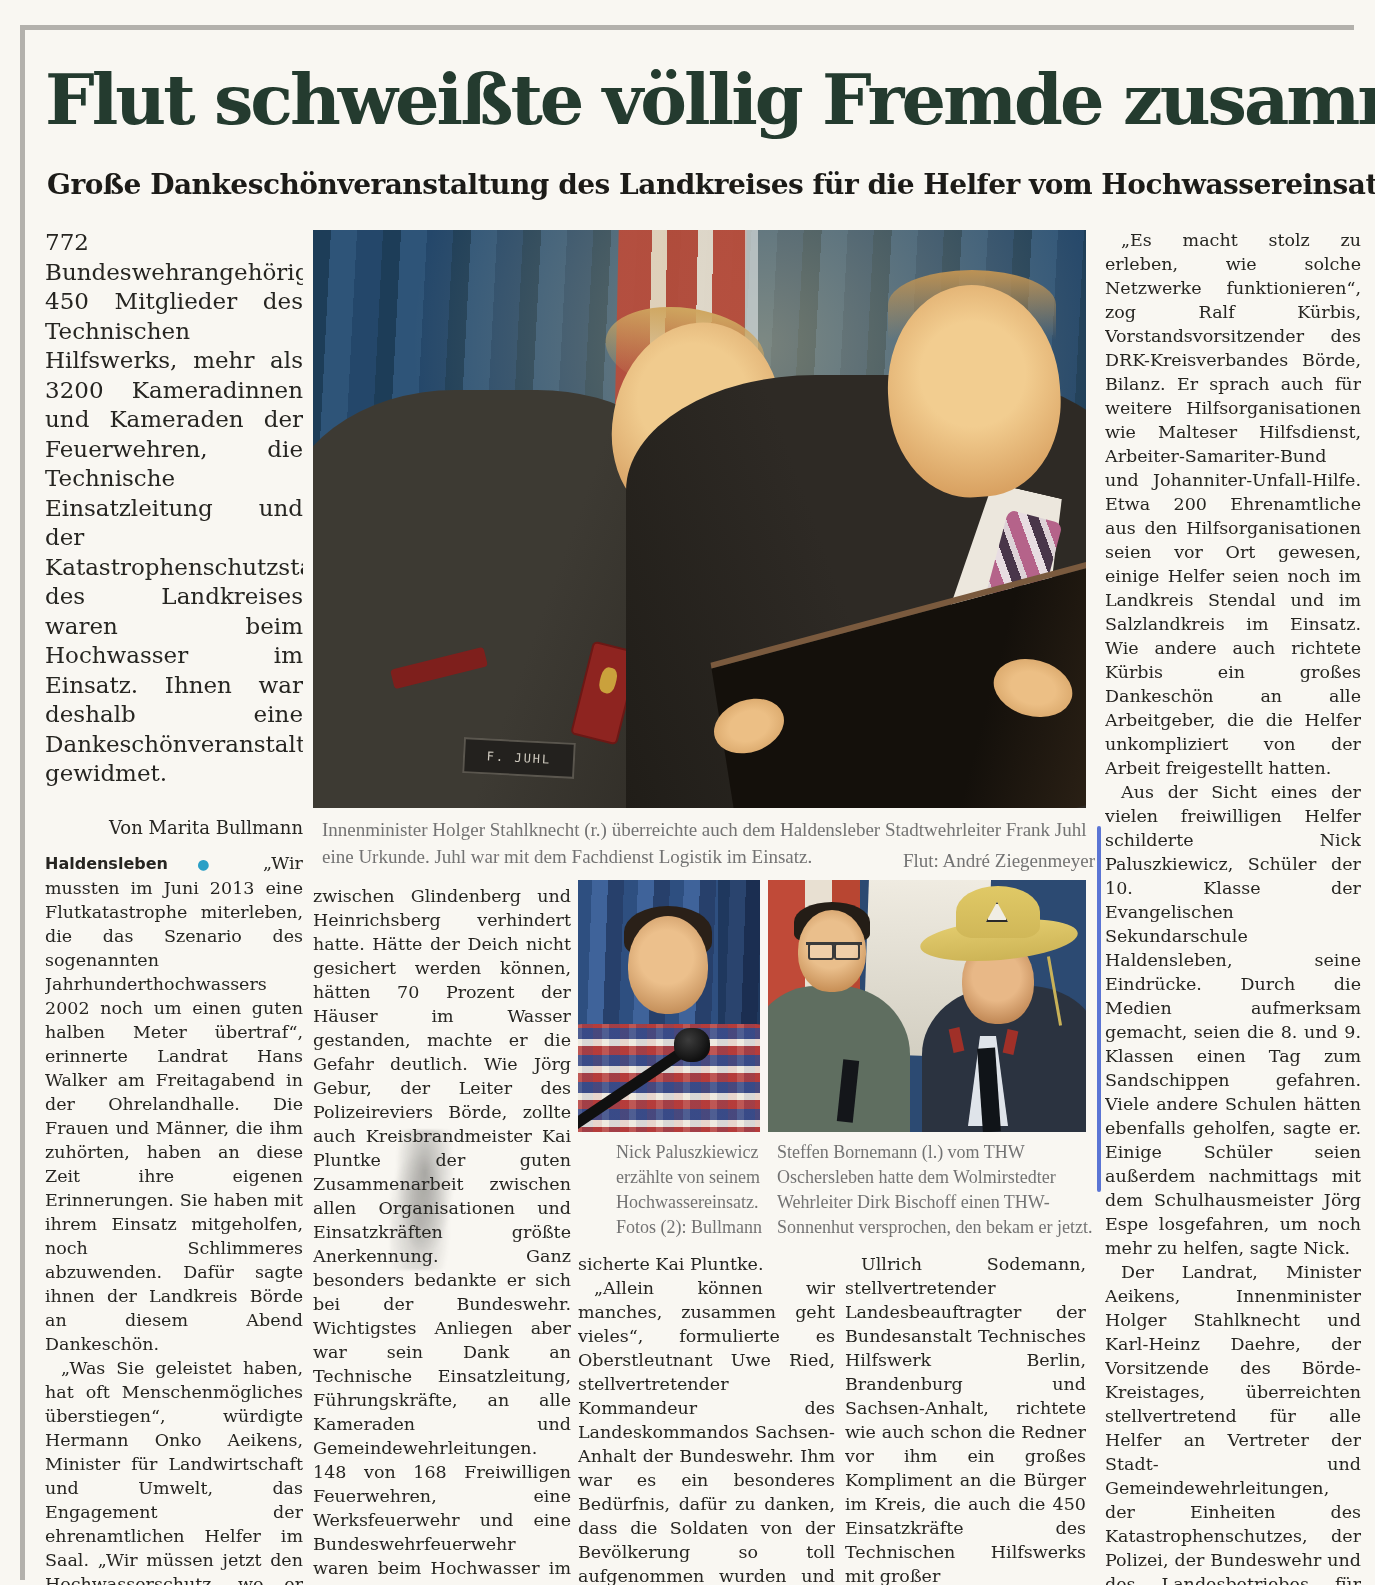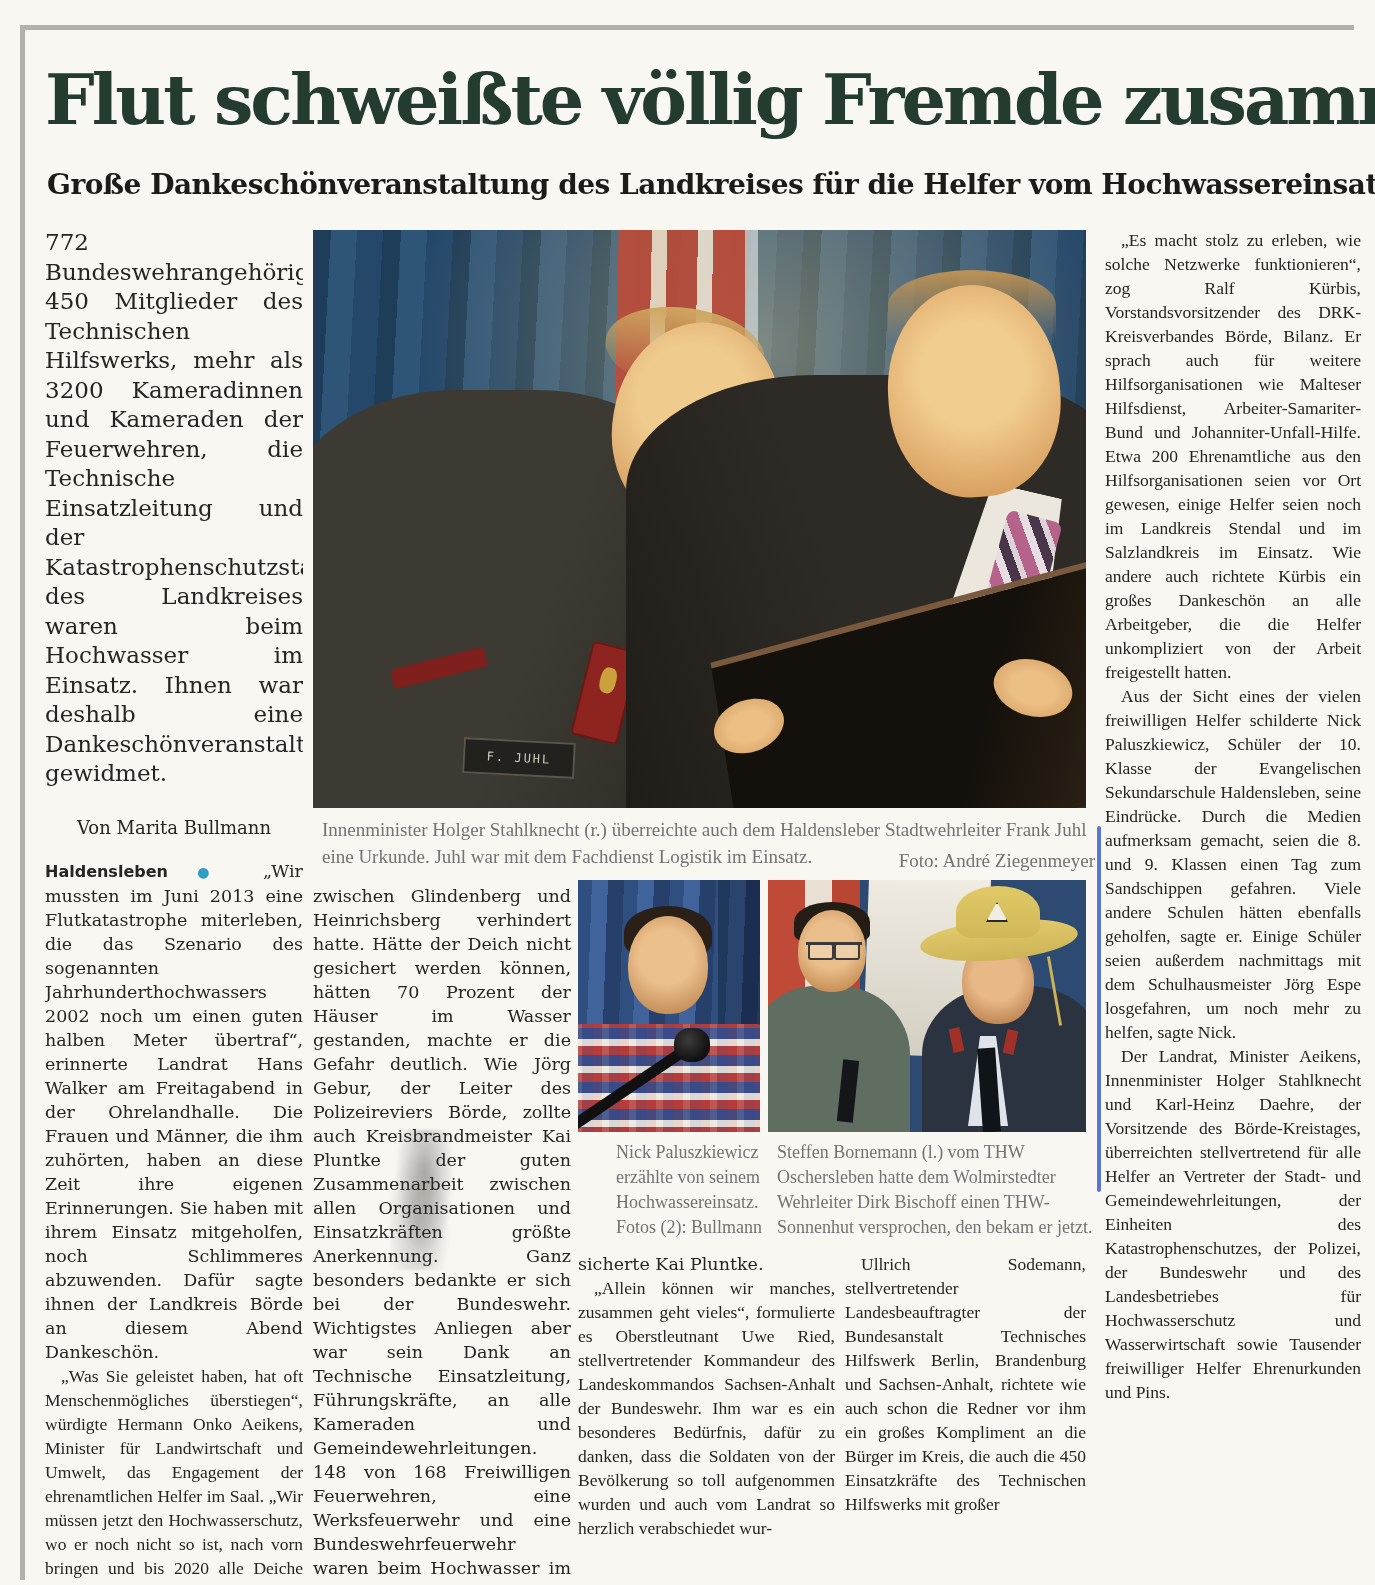--- a/index.html
+++ b/index.html
@@ -13,29 +13,29 @@
 
   #headline { position:absolute; left:45px; top:58px; width:1300px;
     font-size:70px; font-weight:bold; letter-spacing:-3px; color:#243b2f;
     font-family:"DejaVu Serif", serif; white-space:nowrap; }
   #subheadline { position:absolute; left:47px; top:168px; width:1300px;
     font-size:28px; font-weight:bold; color:#1c1b18; letter-spacing:-0.5px; white-space:nowrap; }
 
   .col { position:absolute; overflow:hidden; text-align:justify;
          font-size:17.5px; line-height:24px; }
   .col p { margin:0; }
-  .col p.indent { text-indent:16px;font-family:Liberation Serif, serif; }
+  .col p.indent { text-indent:16px; }
   #col1 { left:45px;  top:228px; width:258px; height:1357px; }
   #col2 { left:313px; top:884px; width:258px; height:701px; }
   #col3 { left:578px; top:1252px; width:257px; height:333px; }
   #col4 { left:845px; top:1252px; width:241px; height:333px; }
   #col5 { left:1105px; top:228px; width:256px; height:1357px; }
 
   #lead { font-size:23px; line-height:29.5px; margin-bottom:26px; text-align:justify; }
-  #byline { font-size:18px; line-height:26px; margin-bottom:18px; text-align:center; }
+  #byline { font-size:18px; line-height:26px; margin-bottom:10px; text-align:right; }
   .dateline { font-family:"DejaVu Sans", sans-serif; font-weight:bold; font-size:16px; }
   .bullet { color:#2a9fc6; font-size:14px; }
 
   .photo { position:absolute; overflow:hidden; box-shadow:0 0 0 1px rgba(60,60,55,.45) inset; }
   #main-photo { left:313px; top:230px; width:773px; height:578px; }
   #photo-left { left:578px; top:880px; width:182px; height:252px; }
   #photo-right { left:768px; top:880px; width:318px; height:252px; }
 
   .cap { position:absolute; font-family:Liberation Serif, serif; color:#737373;margin-left:9px; }
   #cap-main { left:313px; top:816px; width:773px; height:60px; font-size:19px; line-height:27px; }
@@ -195,21 +195,21 @@
   <div class="man-right-hair"></div>
   <div class="man-right-head"></div>
   <div class="folder-main"></div>
   <div class="hand" style="left:400px; top:470px; width:72px; height:52px; transform:rotate(-20deg);"></div>
   <div class="hand" style="left:680px; top:430px; width:80px; height:56px; transform:rotate(15deg);"></div>
   <div class="name-badge" style="left:150px; top:510px; position:absolute;">F. JUHL</div>
 </div>
 
 <div id="cap-main" class="cap">
   <span>Innenminister Holger Stahlknecht (r.) überreichte auch dem Haldensleber Stadtwehrleiter Frank Juhl eine Urkunde. Juhl war mit dem Fachdienst Logistik im Einsatz.</span>
-  <span class="credit">Foto: André Ziegenmeyer</span>
+  <span class="credit">Flut: André Ziegenmeyer</span>
 </div>
 
 <div id="col2" class="col">
   <p>zwischen Glindenberg und Heinrichsberg verhindert hatte. Hätte der Deich nicht gesichert werden können, hätten 70 Prozent der Häuser im Wasser gestanden, machte er die Gefahr deutlich. Wie Jörg Gebur, der Leiter des Polizeireviers Börde, zollte auch Kreisbrandmeister Kai Pluntke der guten Zusammenarbeit zwischen allen Organisationen und Einsatzkräften größte Anerkennung. Ganz besonders bedankte er sich bei der Bundeswehr. Wichtigstes Anliegen aber war sein Dank an Technische Einsatzleitung, Führungskräfte, an alle Kameraden und Gemeindewehrleitungen. 148 von 168 Freiwilligen Feuerwehren, eine Werksfeuerwehr und eine Bundeswehrfeuerwehr waren beim Hochwasser im Landkreis im Einsatz. „Auch wenn einige Dinge nicht perfekt liefen, war immer auf die Feuerwehren Verlass, sie waren schlagkräftig da“, ver-</p>
 </div>
 
 <div id="ink-smudge"></div>
 
 <div id="photo-left" class="photo">
   <div class="curtain-blue"></div>

